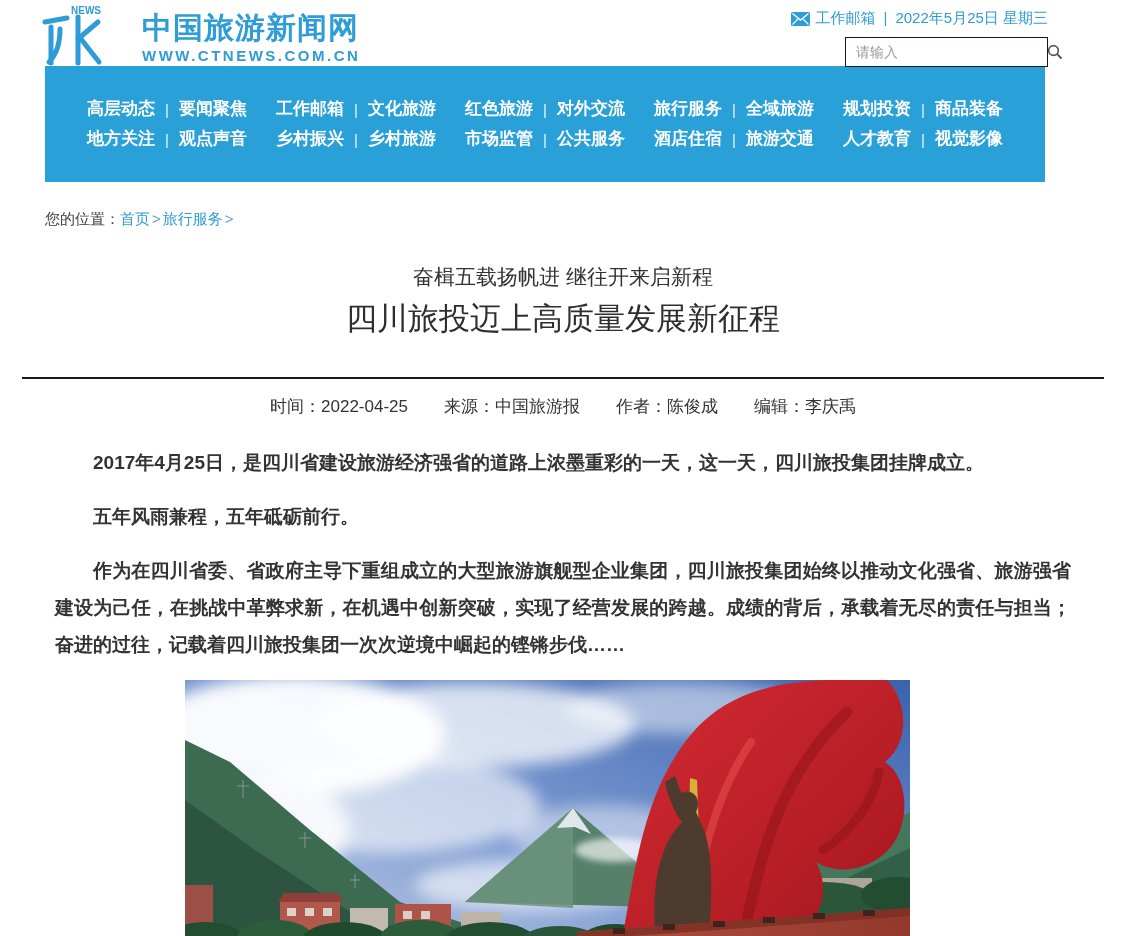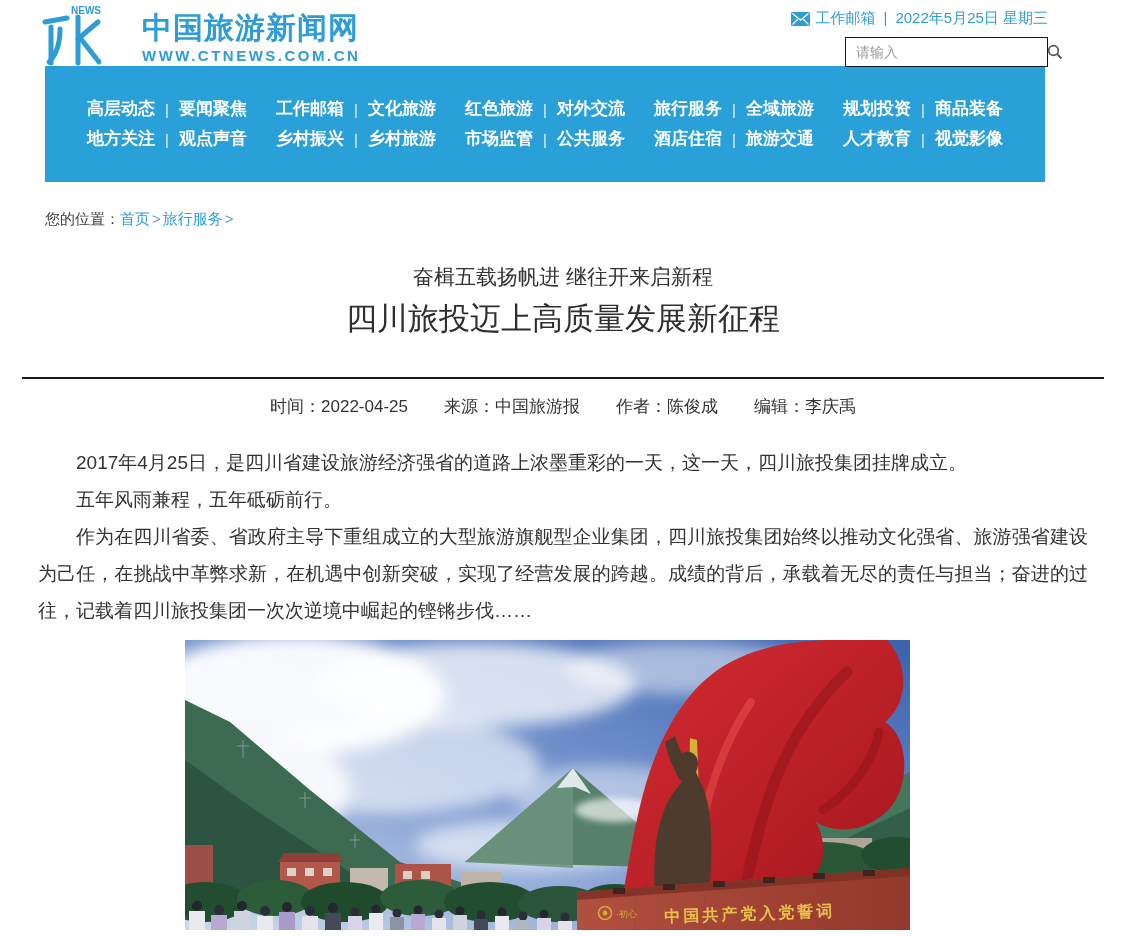--- a/index.html
+++ b/index.html
@@ -36,21 +36,21 @@
   .breadcrumb { margin:28px 0 0 45px; font-size:15px; color:#404040; }
   .breadcrumb a { color:#2e9cd6; text-decoration:none; cursor:pointer; }
   .breadcrumb .bc-sep { color:#5f9ec4; margin:0 2px; }
   
   .article-subtitle { text-align:center; font-size:21px; color:#333; margin-top:36px; line-height:24px; }
   .article-title { text-align:center; font-size:31px; color:#2e2e2e; margin-top:11px; line-height:38px; font-weight:400; }
   .divider { border-top:2px solid #1a1a1a; margin:39px 22px 0 22px; }
   .meta { margin-top:16px; display:flex; justify-content:center; gap:36px; font-size:17px; color:#333; }
   .meta .m-item span { display:inline; }
   .article-body { margin:26px 38px 0 38px; font-size:19px; line-height:37px; text-align:justify; color:#333; }
-  .article-body p { margin:0; text-indent:2em; }
+  .article-body p { margin:17px; text-indent:2em;font-weight:bold; }
   
   .photo { margin:11px 0 0 185px; width:725px; height:290px; overflow:hidden; }
   .photo svg { display:block; }
 </style>
 </head>
 <body>
 
 <div class="header">
   <div class="logo">
     <span class="logo-icon">

